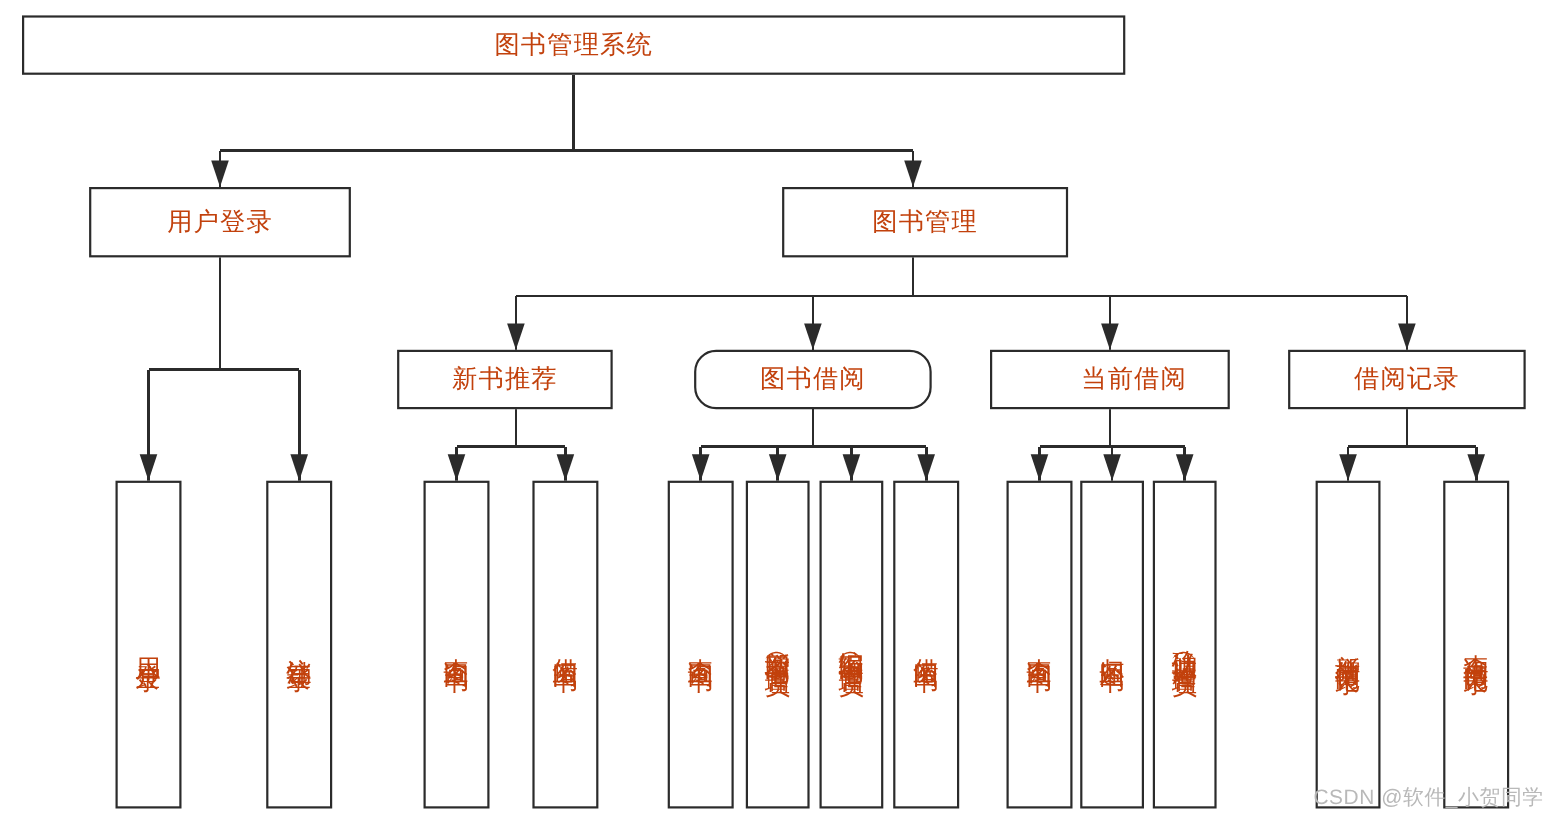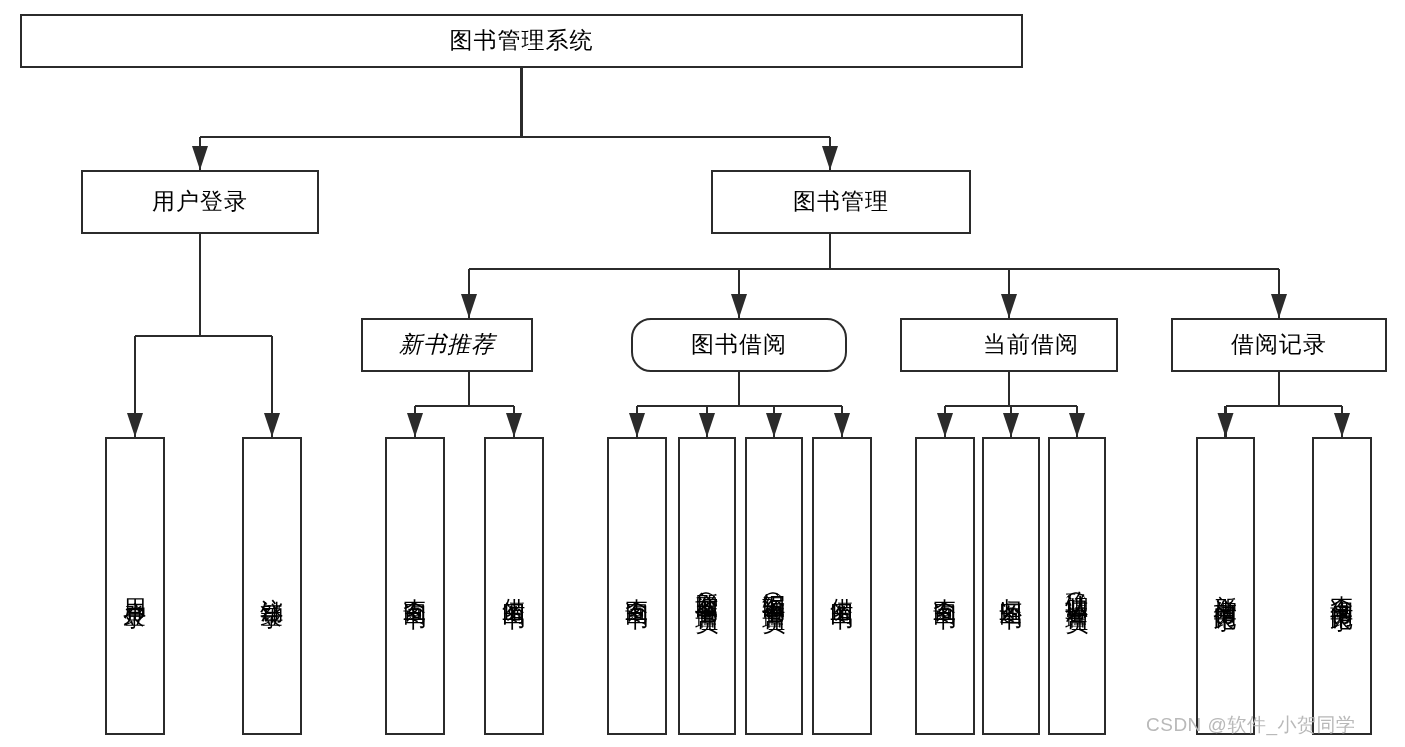--- a/index.html
+++ b/index.html
@@ -26,21 +26,21 @@
     pointer-events: none;
   }
   .node {
     position: absolute;
     box-sizing: border-box;
     border: 2.5px solid #2b2b2b;
     background: #ffffff;
     display: flex;
     align-items: center;
     justify-content: center;
-    color: #000000;
+    color: #c2410c;
     text-align: center;
   }
   .node.horiz {
     font-size: 23px;
     letter-spacing: 1px;
     line-height: 1.2;
   }
   .node.vert {
     writing-mode: vertical-rl;
     text-orientation: upright;
@@ -127,21 +127,21 @@
     <span>图书管理系统</span>
   </div>
 
   <div class="node horiz" style="left: 81px; top: 170px; width: 238px; height: 64px;">
     <span>用户登录</span>
   </div>
   <div class="node horiz" style="left: 711px; top: 170px; width: 260px; height: 64px;">
     <span>图书管理</span>
   </div>
 
-  <div class="node horiz" style="left: 361px; top: 318px; width: 172px; height: 54px; font-style: italic;">
+  <div class="node horiz" style="left: 361px; top: 318px; width: 196px; height: 54px;">
     <span>新书推荐</span>
   </div>
   <div class="node horiz" style="left: 631px; top: 318px; width: 216px; height: 54px; border-radius: 20px;">
     <span>图书借阅</span>
   </div>
   <div class="node horiz" style="left: 900px; top: 318px; width: 218px; height: 54px; padding-left: 44px;">
     <span>当前借阅</span>
   </div>
   <div class="node horiz" style="left: 1171px; top: 318px; width: 216px; height: 54px;">
     <span>借阅记录</span>
@@ -184,14 +184,14 @@
     <span class="vlabel">确认归还（管理员）</span>
   </div>
 
   <div class="node vert" style="left: 1196px; top: 437px; width: 59px; height: 298px;">
     <span class="vlabel">新增借阅记录</span>
   </div>
   <div class="node vert" style="left: 1312px; top: 437px; width: 60px; height: 298px;">
     <span class="vlabel">查询借阅记录</span>
   </div>
 
-  <div class="watermark" style="left: 1146px; top: 712px;">CSDN @软件_小贺同学</div>
+  <div class="watermark" style="left: 1194px; top: 712px;">CSDN @软件_小贺同学</div>
 </div>
 
 </body></html>

